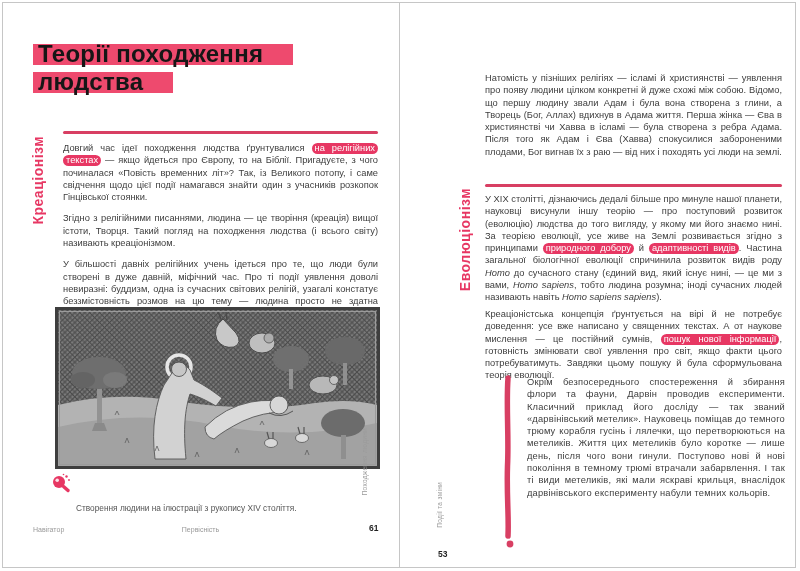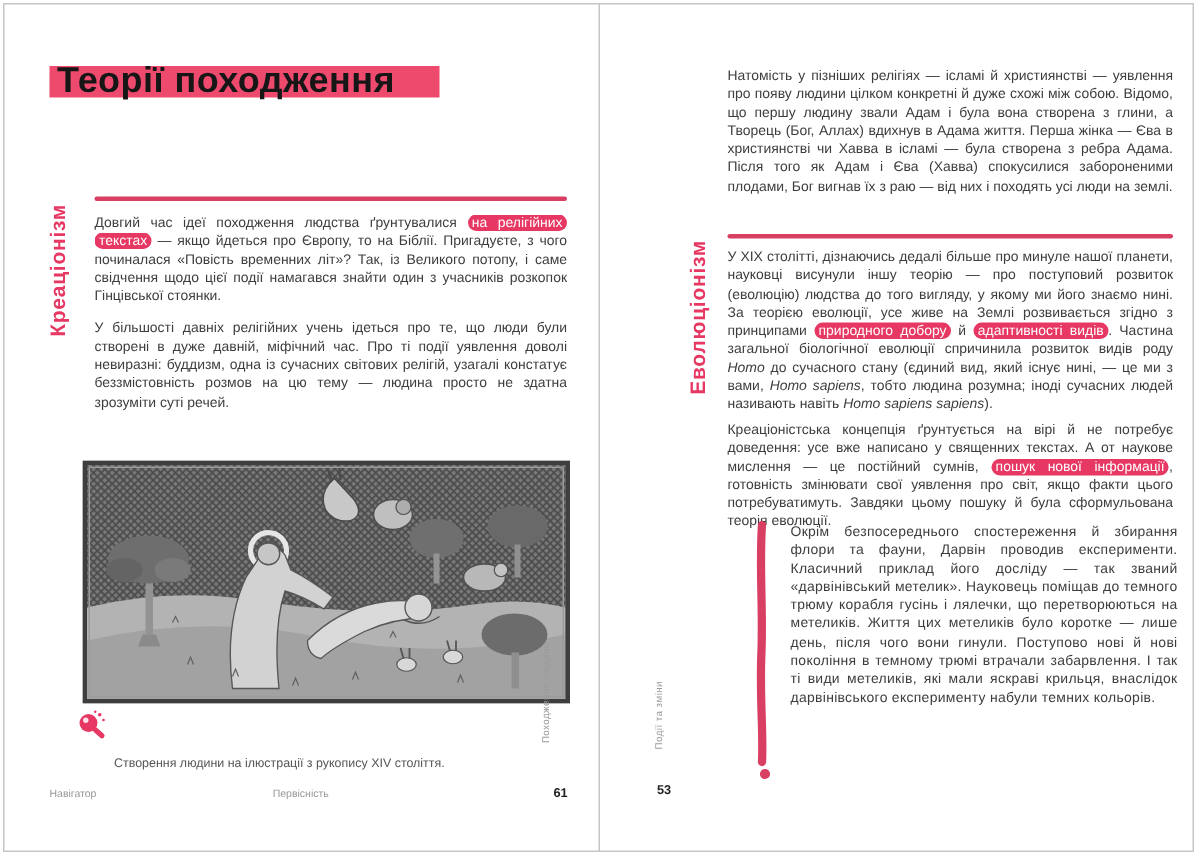--- a/index.html
+++ b/index.html
@@ -6,21 +6,21 @@
   body{
     width:800px;height:571px;overflow:hidden;background:#ffffff;
     font-family:"Liberation Sans",sans-serif;position:relative;
     -webkit-font-smoothing:antialiased;
   }
   .spread{position:absolute;inset:0;}
   .frame{position:absolute;left:2px;top:2px;width:794px;height:566px;border:1px solid #c6c6c6;box-sizing:border-box;}
   .spine{position:absolute;left:399px;top:2px;bottom:3px;width:1px;background:#c6c6c6;}
   .page{position:absolute;top:2px;bottom:3px;}
   .page.left{left:2px;width:397px;}
-  .page.right{left:400px;width:398px;}
+  .page.right{left:400px;width:398px;margin-top:28px;}
 
   
   .title{position:absolute;left:31px;top:42px;margin:0;font-size:0;}
   .title-line{display:block;margin:0 0 7px 0;}
   .tl{
     display:inline-block;background:var(--title-bar,#ee4a6e);color:#161616;
     font-weight:700;font-size:24px;line-height:20px;height:20px;
     padding:0 30px 1px 5px;letter-spacing:.3px;white-space:nowrap;
   }
 
@@ -73,27 +73,29 @@
 </head>
 <body>
 
 <div class="spread">
   <div class="frame"></div>
   <div class="spine"></div>
 
   <section class="page left">
     <h1 class="title">
       <span class="title-line"><span class="tl">Теорії походження</span></span>
+      <span class="title-line"><span class="tl">людства</span></span>
     </h1>
 
     <div class="vlabel vlabel-left">Креаціонізм</div>
     <div class="rule rule-left"></div>
 
     <div class="copy copy-left">
       <p><span>Довгий час ідеї походження людства ґрунтувалися </span><span class="hl">на релігійних текстах</span><span> — якщо йдеться про Європу, то на Біблії. Пригадуєте, з чого починалася «Повість временних літ»? Так, із Великого потопу, і саме свідчення щодо цієї події намагався знайти один з учасників розкопок Гінцівської стоянки.</span></p>
+      <p><span>Згідно з релігійними писаннями, людина — це творіння (креація) вищої істоти, Творця. Такий погляд на походження людства (і всього світу) називають креаціонізмом.</span></p>
       <p><span>У більшості давніх релігійних учень ідеться про те, що люди були створені в дуже давній, міфічний час. Про ті події уявлення доволі невиразні: буддизм, одна із сучасних світових релігій, узагалі констатує беззмістовність розмов на цю тему — людина просто не здатна зрозуміти суті речей.</span></p>
     </div>
 
     <figure class="illus">
       <svg viewBox="0 0 325 162" width="325" height="162">
         <defs>
           <pattern id="xh" width="7" height="7" patternUnits="userSpaceOnUse" patternTransform="rotate(45)">
             <rect width="7" height="7" fill="#7a7a7a"></rect>
             <path d="M0 .5H7 M0 4H7" stroke="#4b4b4b" stroke-width="1.2"></path>
             <path d="M.5 0V7 M4 0V7" stroke="#4b4b4b" stroke-width="1.2"></path>

